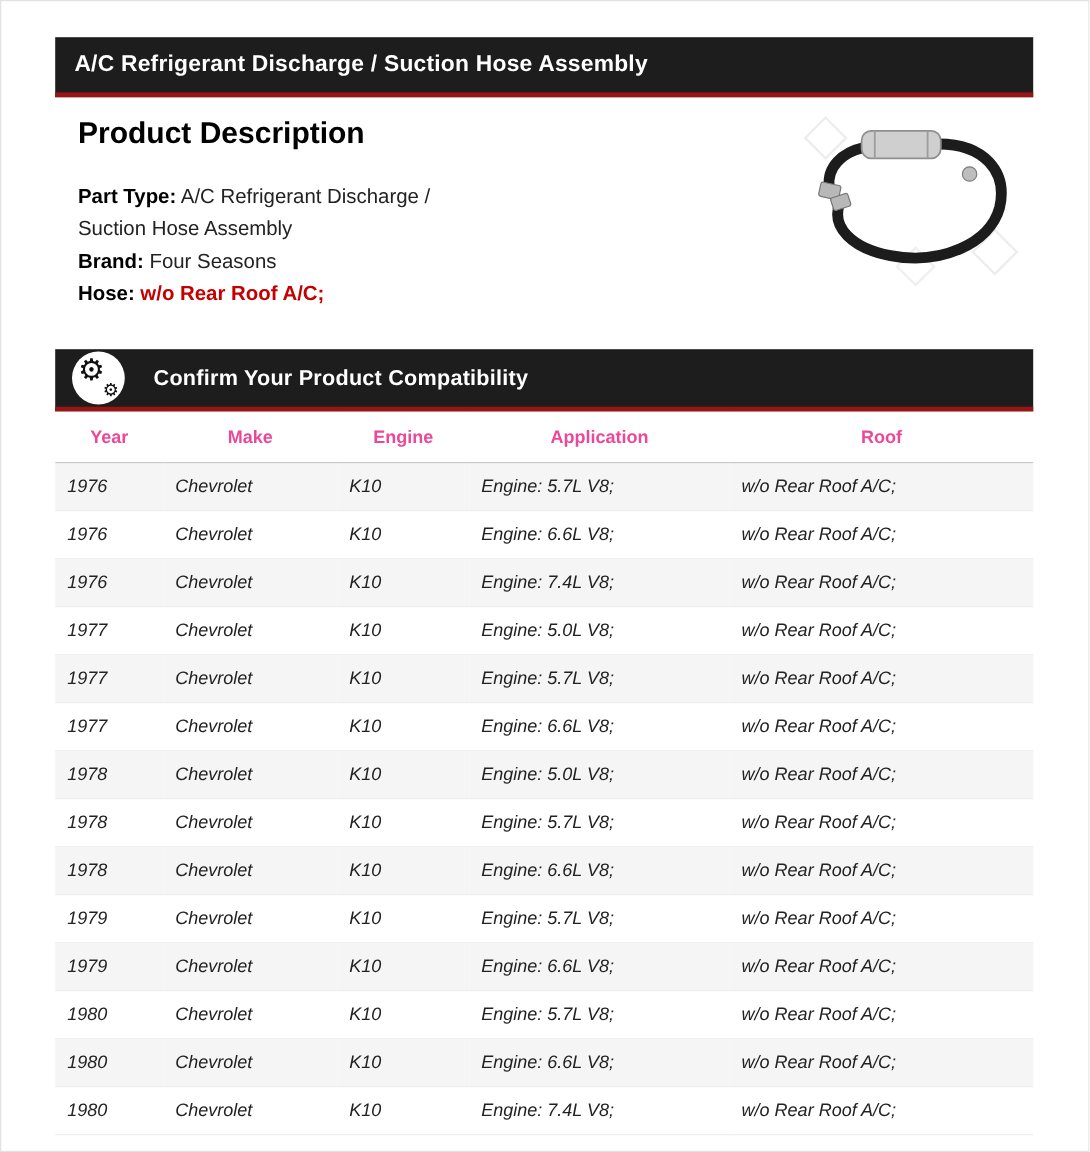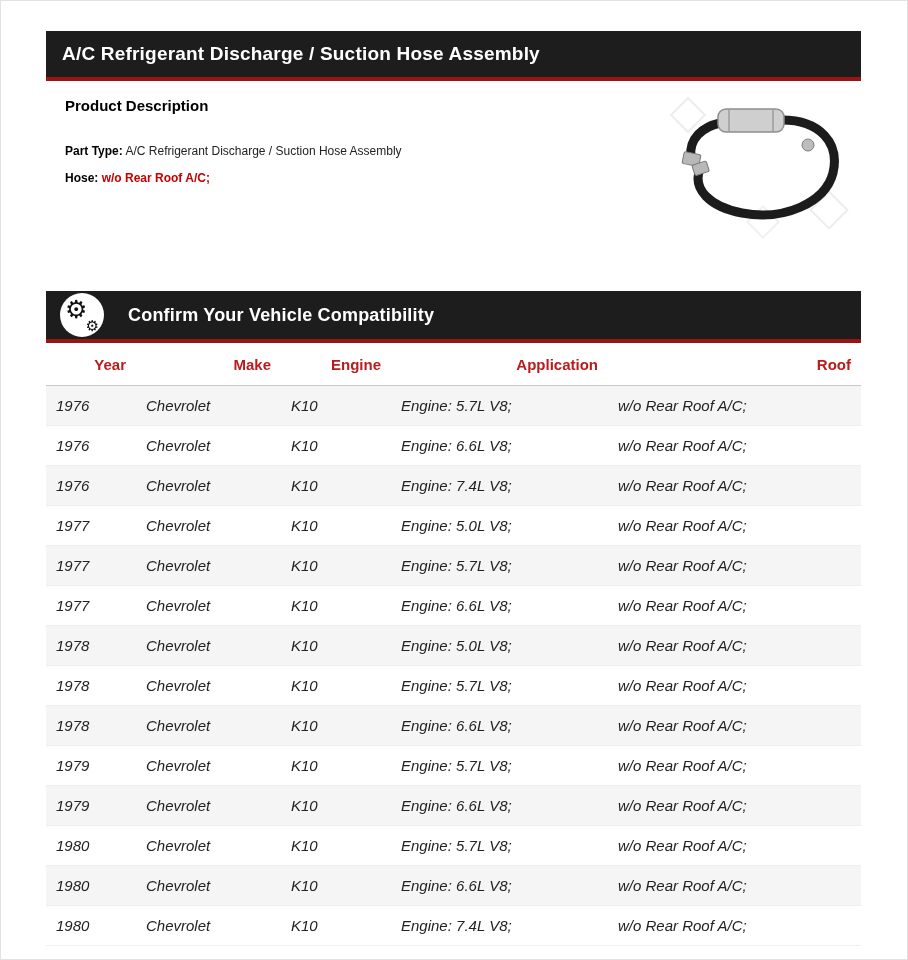--- a/index.html
+++ b/index.html
@@ -34,25 +34,25 @@
     color:#fff;font-size:19px;font-weight:bold;letter-spacing:.2px;
   }
 
   
   .description{
     position:relative;
     padding:16px 0 24px 19px;
     min-height:210px;
   }
   .description h2{
-    font-size:15px;font-weight:bold;color:#000;
+    font-size:25px;font-weight:bold;color:#000;
     margin:0 0 24px 0;
   }
   .details p{
-    font-size:12px;line-height:27px;color:#222;
+    font-size:17px;line-height:27px;color:#222;
     max-width:350px;
   }
   .details .lbl{font-weight:bold;color:#000;}
   .details .notes-val{color:var(--accent-red);font-weight:bold;}
 
   .product-image{
     position:absolute;top:14px;right:0;
     width:195px;height:150px;
   }
 
@@ -74,21 +74,21 @@
   .gear-badge .g2{font-size:15px;bottom:4px;right:5px;}
   .compat-header h2{
     color:#fff;font-size:18px;font-weight:bold;letter-spacing:.2px;
   }
 
   table{
     width:100%;border-collapse:collapse;
     border-bottom:1px solid #e6e6e6;
   }
   thead th{
-    text-align:right;font-size:15px;font-weight:bold;color:#b91c1c;
+    text-align:center;font-size:15px;font-weight:bold;color:#ec4899;
     padding:13px 10px 12px 10px;
     border-bottom:1px solid #c9c9c9;
     background:#fff;
   }
   tbody td{
     font-size:15px;color:#222;
     padding:11px 10px;
   }
   tbody tr{border-bottom:1px solid #efefef;font-style:italic;}
   tbody tr:nth-child(odd){background:var(--row-alt);}
@@ -104,20 +104,21 @@
 
   <header class="title-bar">
     <h1>A/C Refrigerant Discharge / Suction Hose Assembly</h1>
   </header>
 
   <section class="description">
     <h2>Product Description</h2>
 
     <div class="details">
       <p><span class="lbl">Part Type:</span> <span>A/C Refrigerant Discharge / Suction Hose Assembly</span></p>
+      <p><span class="lbl">Brand:</span> <span>Four Seasons</span></p>
       <p><span class="lbl">Hose:</span> <span class="notes-val">w/o Rear Roof A/C;</span></p>
     </div>
 
     <div class="product-image">
       <svg width="195" height="150" viewBox="0 0 195 150" xmlns="http://www.w3.org/2000/svg">
 
         <rect x="10" y="8" width="24" height="24" fill="none" stroke="#ededed" stroke-width="2" transform="rotate(45 22 20)"></rect>
         <rect x="150" y="102" width="26" height="26" fill="none" stroke="#ededed" stroke-width="2" transform="rotate(45 163 115)"></rect>
         <rect x="86" y="116" width="22" height="22" fill="none" stroke="#f0f0f0" stroke-width="2" transform="rotate(45 97 127)"></rect>
 
@@ -135,21 +136,21 @@
       </svg>
     </div>
   </section>
 
   <section>
     <header class="compat-header">
       <span class="gear-badge">
         <span class="gear g1">⚙</span>
         <span class="gear g2">⚙</span>
       </span>
-      <h2>Confirm Your Vehicle Compatibility</h2>
+      <h2>Confirm Your Product Compatibility</h2>
     </header>
 
     <table>
       <thead>
         <tr>
             <th class="col-year">Year</th>
             <th class="col-make">Make</th>
             <th class="col-model">Engine</th>
             <th class="col-application">Application</th>
             <th class="col-notes">Roof</th>

